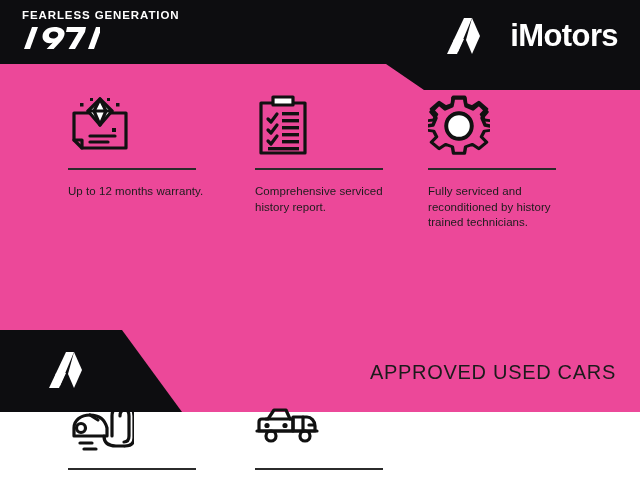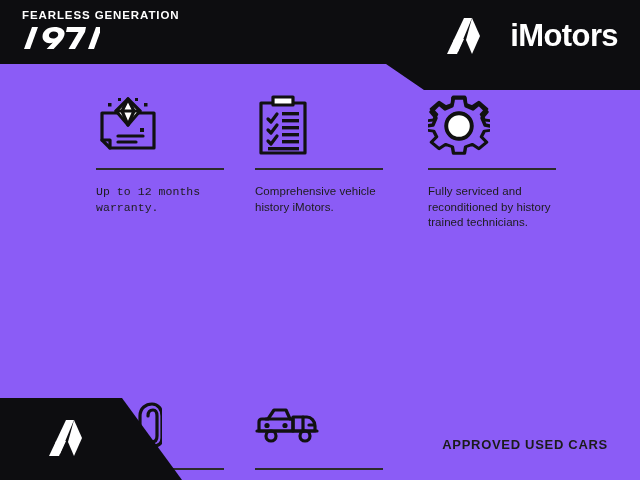--- a/index.html
+++ b/index.html
@@ -10,22 +10,22 @@
     width: 640px;
     height: 480px;
     background: #ffffff;
     font-family: "Liberation Sans", sans-serif;
     overflow: hidden;
     position: relative;
   }
   #page {
     position: relative;
     width: 640px;
-    height: 480px;
-    background: #8b5cf6;
+    height: 412px;
+    background: #ec4899;
   }
 
   
   .header {
     position: absolute;
     left: 0;
     top: 0;
     width: 640px;
     height: 90px;
     background: #0d0d10;
@@ -102,21 +102,21 @@
   }
   .feature .caption {
     margin-top: 14px;
     font-size: 11.5px;
     line-height: 15.5px;
     color: #1c1c1c;
     letter-spacing: 0.05px;
   }
 
   
-  .col1 { left: 96px; font-family: Liberation Mono, monospace; }
+  .col1 { left: 68px; }
   .col2 { left: 255px; }
   .col3 { left: 428px; }
 
   .row1 { top: 0; height: 150px; }
   .row2 { top: 150px; height: 130px; }
 
   
   .footer-shape {
     position: absolute;
     left: 0;
@@ -129,24 +129,24 @@
   .footer-mark {
     position: absolute;
     left: 44px;
     bottom: 20px;
     width: 44px;
     height: 44px;
   }
   .footer-mark svg { display:block; }
   .footer-text {
     position: absolute;
-    right: 32px;
+    right: 24px;
     bottom: 28px;
-    font-size: 13px;
-    font-weight: bold;
+    font-size: 20px;
+    font-weight: normal;
     letter-spacing: 0.7px;
     color: #1b1b1b;
     white-space: nowrap;
   }
 </style>
 </head>
 <body>
 
 <div id="page">
 
@@ -224,21 +224,21 @@
               <rect x="27" y="17" width="17" height="3.4"></rect>
               <rect x="27" y="24" width="17" height="3.4"></rect>
               <rect x="27" y="31" width="17" height="3.4"></rect>
               <rect x="27" y="38" width="17" height="3.4"></rect>
               <rect x="27" y="45" width="17" height="3.4"></rect>
               <rect x="13" y="52" width="31" height="3.4"></rect>
             </g>
           </svg>
         </div>
         <div class="divider"></div>
-        <div class="caption">Comprehensive vehicle history iMotors.</div>
+        <div class="caption">Comprehensive serviced history report.</div>
       </div>
 
       <div class="feature col3">
         <div class="icon-wrap">
           <svg width="62" height="62" viewBox="0 0 62 62" aria-hidden="true">
             <g fill="none" stroke="#111111" stroke-width="3.4" stroke-linejoin="round" stroke-linecap="round">
               <path d="M25,3 L37,3 L38,11 L45,14 L51,9 L59,17 L54,23 L57,30 L62,31 L62,31"></path>
               <path d="M25,3 L24,11 L17,14 L11,9 L3,17 L8,23 L5,30 L-1,31"></path>
               <circle cx="31" cy="31" r="13"></circle>
             </g>

